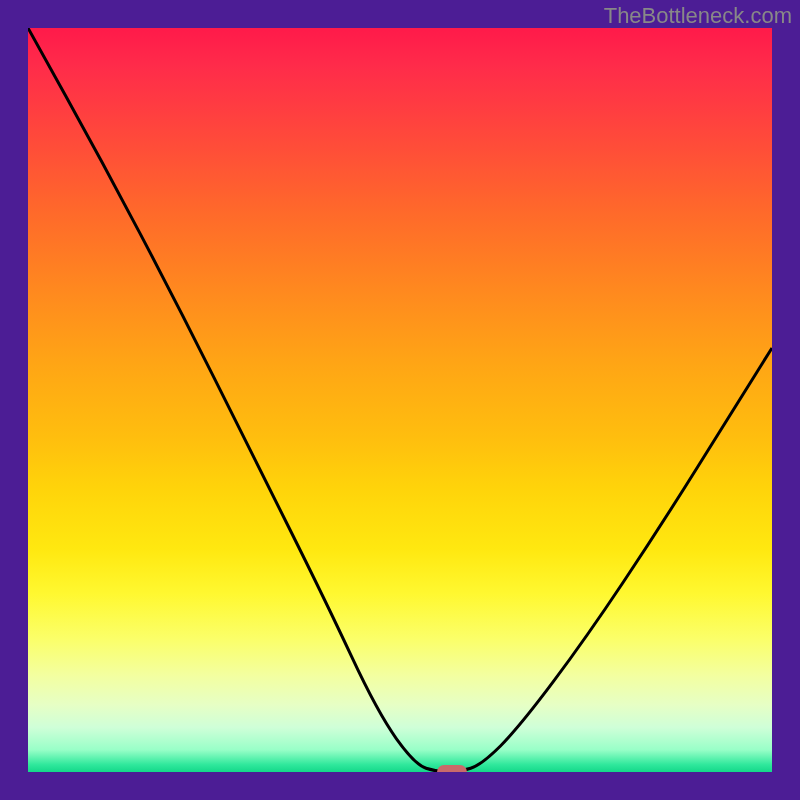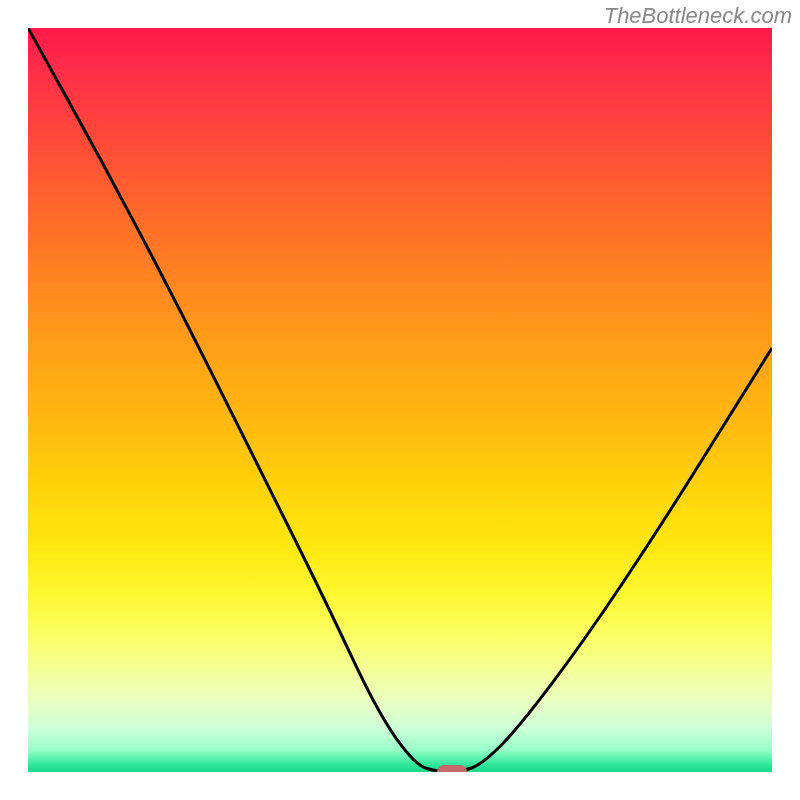--- a/index.html
+++ b/index.html
@@ -7,22 +7,21 @@
     padding: 0;
     background: #000;
     width: 800px;
     height: 800px;
     overflow: hidden;
   }
   .chart-container {
     position: relative;
     width: 800px;
     height: 800px;
-    background: #ffffff;
-    font-style: italic;
+    background: #4c1d95;
   }
   .attribution {
     position: absolute;
     top: 3px;
     right: 8px;
     color: #888;
     font-family: Arial, Helvetica, sans-serif;
     font-size: 22px;
     font-weight: 500;
     z-index: 10;

